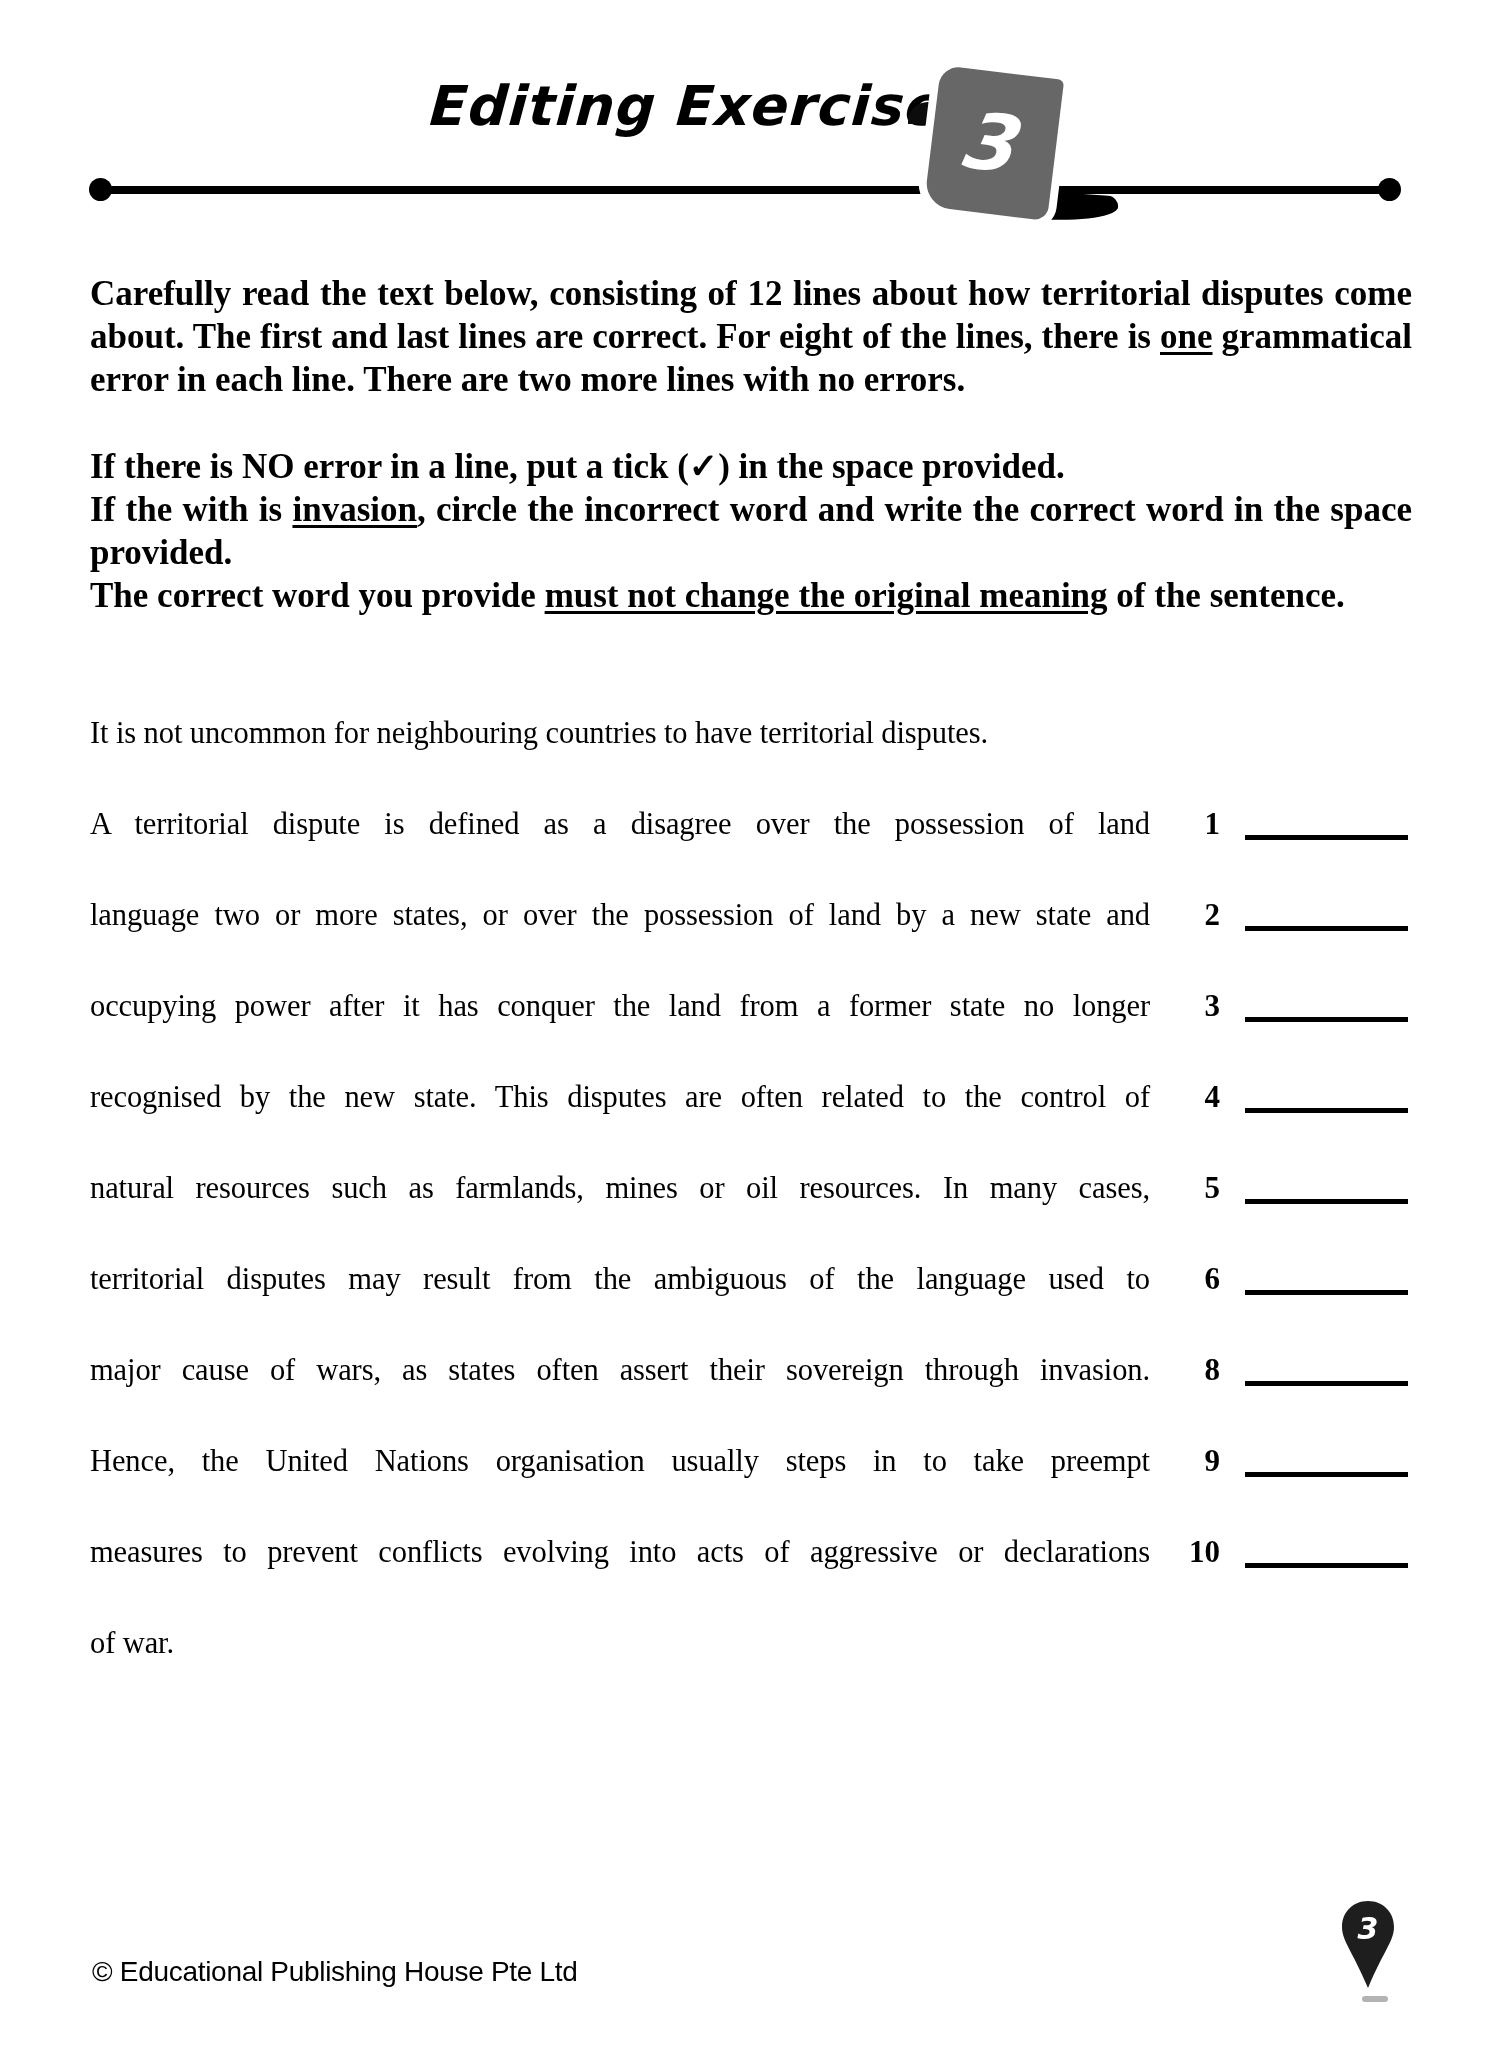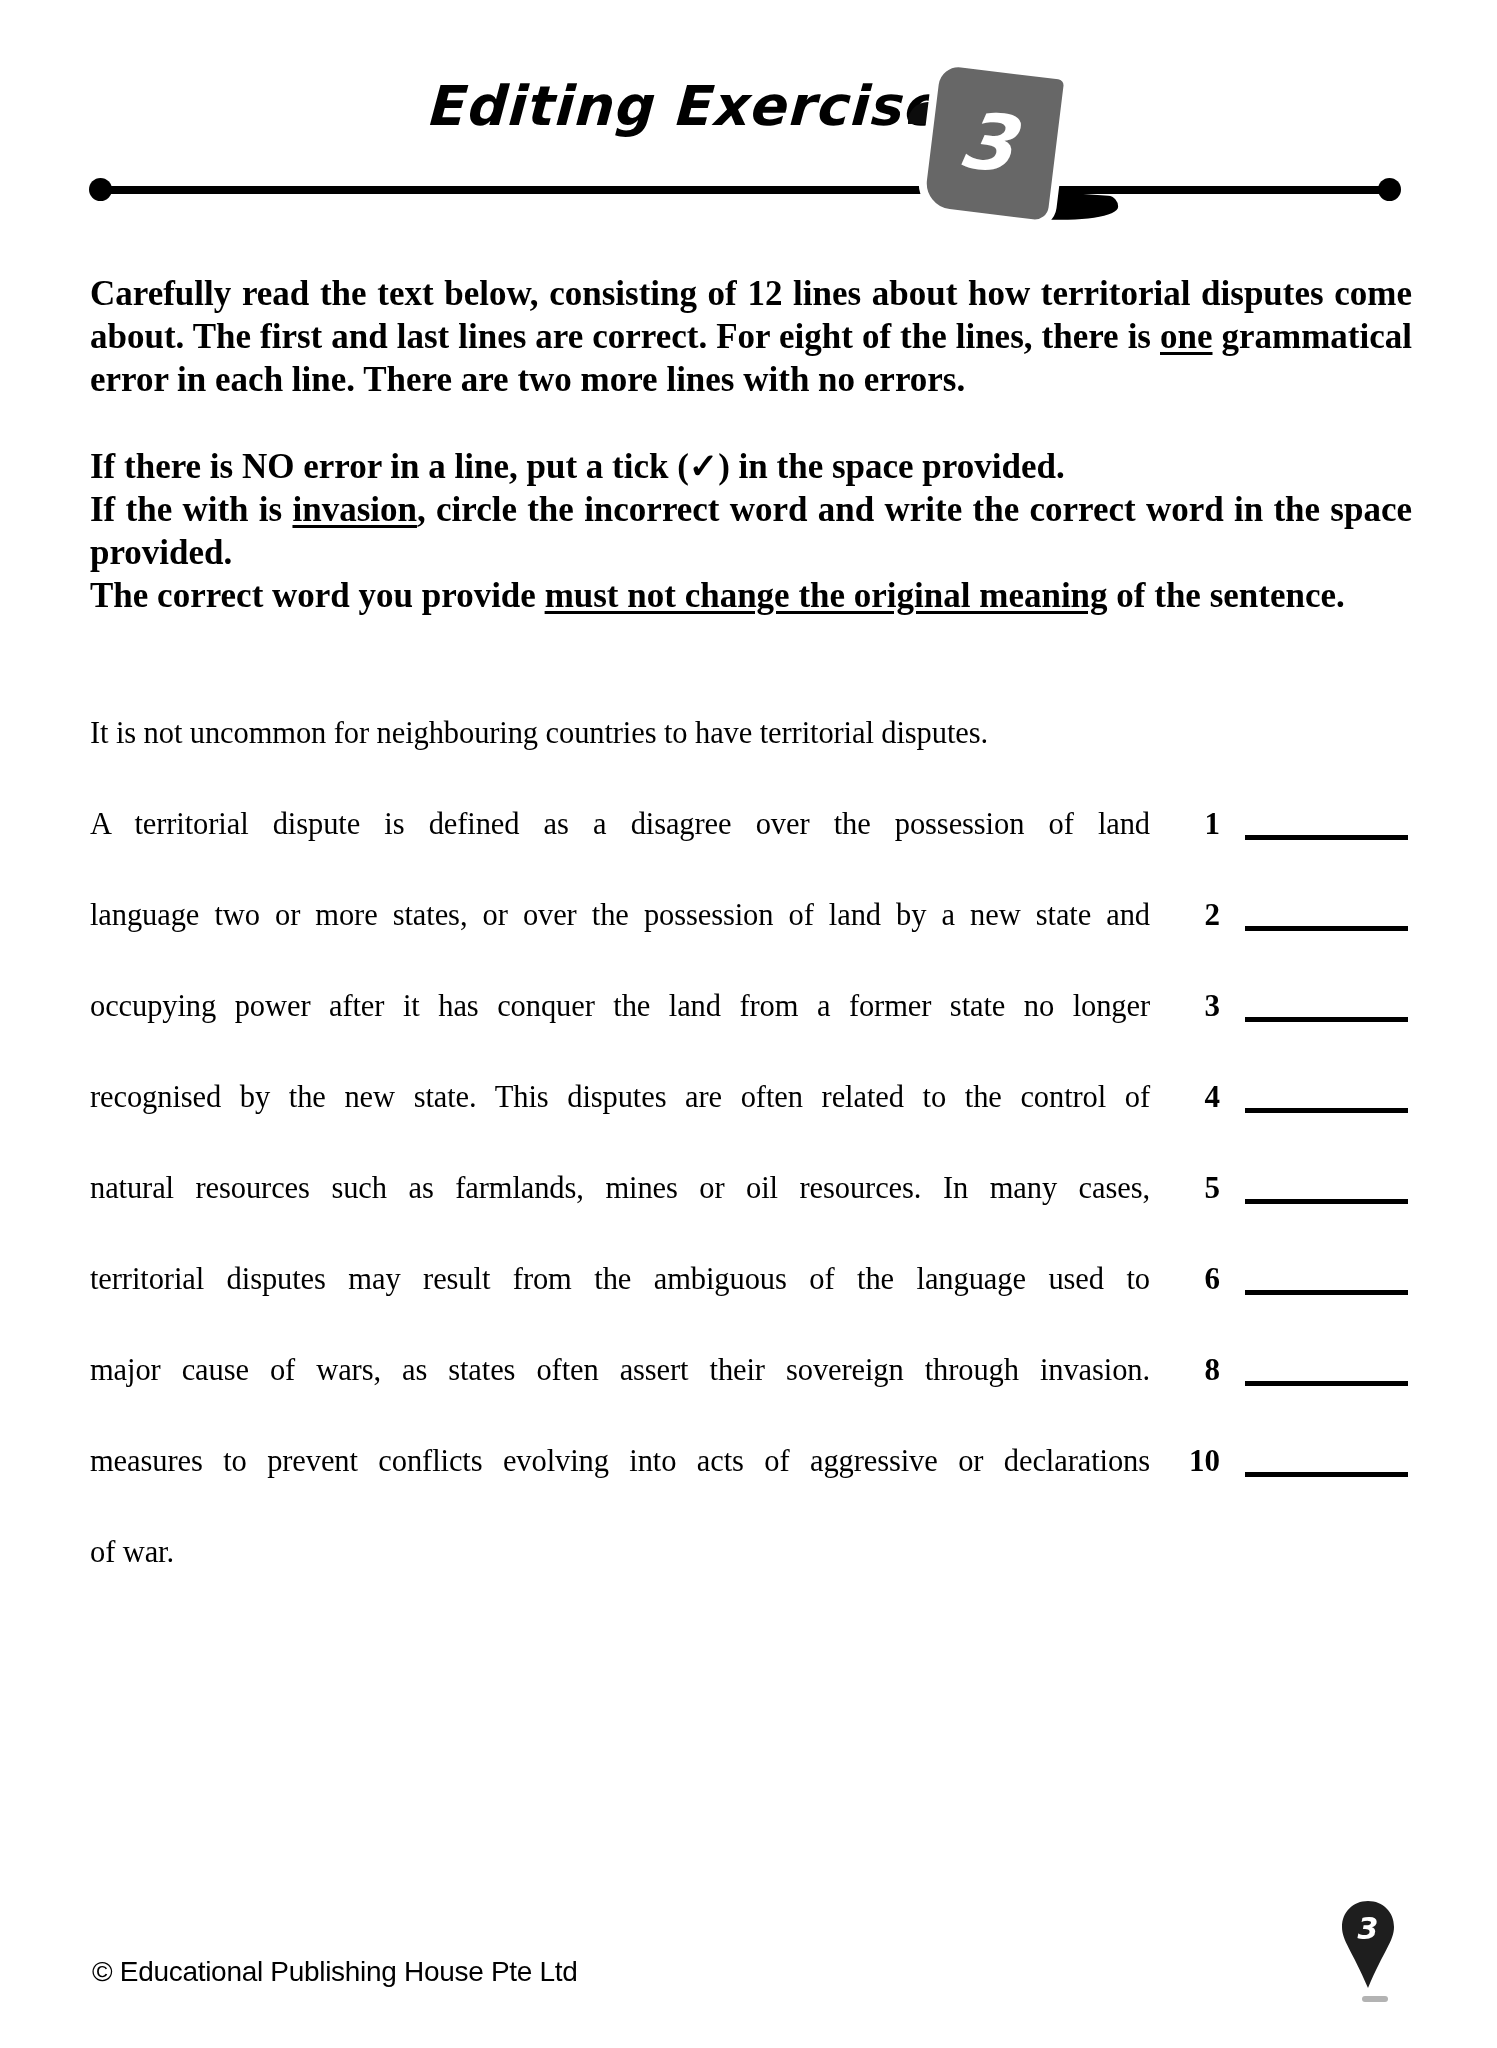--- a/index.html
+++ b/index.html
@@ -158,20 +158,25 @@
       <div class="ex-blank"></div>
     </div>
 
 
     <div class="ex-row">
       <div class="ex-text">major cause of wars, as states often assert their sovereign through invasion.</div>
       <div class="ex-num">8</div>
       <div class="ex-blank"></div>
     </div>
 
+    <div class="ex-row">
+      <div class="ex-text">Hence, the United Nations organisation usually steps in to take preempt</div>
+      <div class="ex-num">9</div>
+      <div class="ex-blank"></div>
+    </div>
 
     <div class="ex-row">
       <div class="ex-text">measures to prevent conflicts evolving into acts of aggressive or declarations</div>
       <div class="ex-num">10</div>
       <div class="ex-blank"></div>
     </div>
 
     <div class="ex-row no-blank">
       <div class="ex-text">of war.</div>
       <div class="ex-num"></div>

